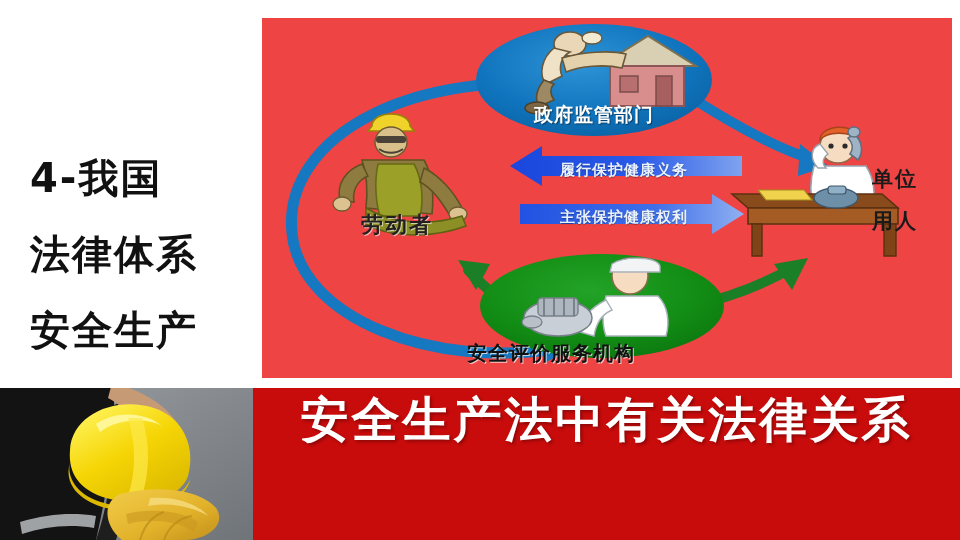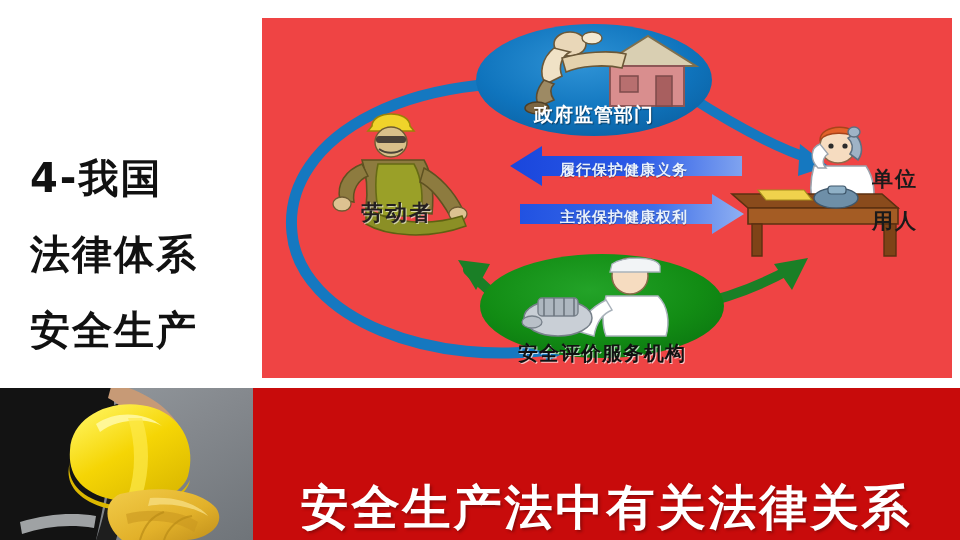--- a/index.html
+++ b/index.html
@@ -69,41 +69,40 @@
   .lbl-gov {
     left: 243px; top: 84px;
     width: 178px;
     text-align: center;
     font-size: 19px;
     color: #ffffff;
     text-shadow: 1px 1px 1px rgba(0,0,0,.45);
     letter-spacing: 1px;
   }
   .lbl-worker {
-    left: 60px; top: 180px;
+    left: 60px; top: 192px;
     width: 150px;
     text-align: center;
     font-size: 22px;
     color: #231f20;
     letter-spacing: 2px;
     text-shadow: 1px 1px 0 rgba(255,255,255,.6);
   }
   .lbl-employer {
     left: 610px; top: 140px;
     width: 76px;
     text-align: left;
     font-size: 21px;
     color: #1a1a1a;
     line-height: 42px;
     letter-spacing: 2px;
   }
   .lbl-agency {
     left: 205px; top: 322px;
     width: 270px;
-    text-align: center;
     font-size: 20px;
     color: #111111;
     letter-spacing: 1px;
     text-shadow: 1px 1px 0 rgba(255,255,255,.7);
   }
 
   
   .arrow-cap {
     position: absolute;
     font-family: "DejaVu Sans", "Liberation Sans", sans-serif;
@@ -135,21 +134,21 @@
   }
   .photo-svg { position: absolute; left: 0; top: 0; }
 
   .banner {
     position: absolute;
     left: 253px; top: 0;
     width: 707px;
     height: 152px;
     background: #c80b0b;
     display: flex;
-    align-items: flex-end;
+    align-items: flex-start;
     justify-content: center;
   }
   .banner-text {
     font-family: "DejaVu Sans", "Liberation Sans", sans-serif;
     font-weight: bold;
     font-size: 48px;
     color: #ffffff;
     letter-spacing: 3px;
     white-space: nowrap;
     text-shadow: 2px 2px 3px rgba(0,0,0,.28);

